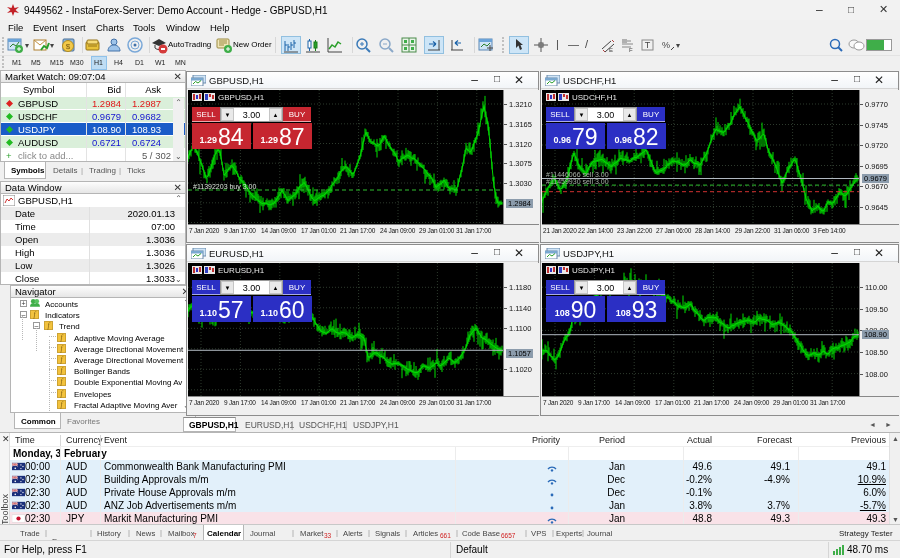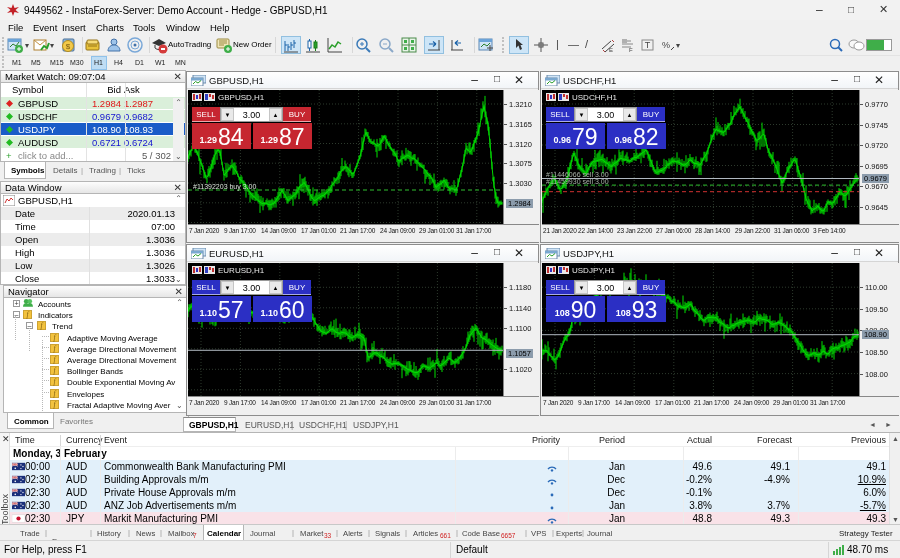--- a/index.html
+++ b/index.html
@@ -20,21 +20,21 @@
 .ocp{position:absolute;left:4px;top:17px;width:120px;font-family:"Liberation Sans",sans-serif}
 .ocr1{display:flex;height:15px}
 .ocr2{display:flex;height:26px;margin-top:1px}
 .spin{background:#fff;border:1px solid #999;width:63px;display:flex;align-items:center;font-size:9px;color:#000}
 .bigp{flex:1;color:#fff;display:flex;align-items:flex-end;justify-content:center;padding-bottom:1px}
 .bigp .sm{font-size:9px;font-weight:bold;margin-right:1px;margin-bottom:3px}
 .bigp .lg{font-size:23px;line-height:21px;font-weight:400}
 .mwrow{display:flex;height:13px;line-height:13px;font-size:9.5px;position:relative}
 .mwrow .c1{width:84px;padding-left:17px;white-space:nowrap}
 .mwrow .c2{width:39px;text-align:right;padding-right:3px}
-.mwrow .c3{width:41px;text-align:left;padding-right:4px}
+.mwrow .c3{width:41px;text-align:right;padding-right:4px}
 .dias{position:absolute;left:5px;top:3px;width:7px;height:7px}
 .dwrow{display:flex;height:13px;line-height:13px;font-size:9.5px}
 .dwrow .k{width:88px;padding-left:14px}
 .dwrow .v{flex:1;text-align:right;padding-right:10px}
 .navrow{height:11.2px;line-height:11px;font-size:8px;white-space:nowrap;position:relative}
 </style></head><body>
 <div class="abs" style="left:0;top:0;width:900px;height:20px;background:#f2f2f2">
     <svg class="abs" style="left:7px;top:4px" width="12" height="12" viewBox="0 0 12 12">
       <path d="M6 0L7.5 4L12 3L8.5 6L12 9L7.5 8L6 12L4.5 8L0 9L3.5 6L0 3L4.5 4Z" fill="#c22026"></path>
     </svg>
@@ -208,21 +208,21 @@
     <span class="abs" style="left:94px;top:3px;font-size:7px;color:#222">H1</span>
     <span class="abs" style="left:114px;top:3px;font-size:7px;color:#222">H4</span>
     <span class="abs" style="left:135px;top:3px;font-size:7px;color:#222">D1</span>
     <span class="abs" style="left:155px;top:3px;font-size:7px;color:#222">W1</span>
     <span class="abs" style="left:175px;top:3px;font-size:7px;color:#222">MN</span>
   </div>
 <div class="abs" style="left:0;top:70px;width:186px;height:111px">
     <div class="hdr" style="height:13px">Market Watch: 09:07:04<span class="x">✕</span></div>
     <div class="panel" style="height:79px;position:relative;overflow:hidden">
       <div class="mwrow" style="height:14px;line-height:14px">
-        <span class="c1" style="padding-left:11px">Symbol</span>
+        <span class="c1" style="padding-left:22px">Symbol</span>
         <span class="c2">Bid</span>
         <span class="c3">Ask</span>
       </div>
       <div class="mwrow" style="background:#daefda;color:#000;border-bottom:1px solid #fff">
         <svg class="dias" viewBox="0 0 8 8">
           <path d="M4 0L8 4L4 8L0 4Z" fill="#d22"></path>
         </svg>
         <span class="c1">GBPUSD</span>
         <span class="c2" style="color:#e01818">1.2984</span>
         <span class="c3" style="color:#e01818">1.2987</span>
@@ -301,21 +301,21 @@
         <span class="v">1.3026</span>
       </div>
       <div class="dwrow" style="background:#fff">
         <span class="k">Close</span>
         <span class="v">1.3033</span>
       </div>
       <div class="abs" style="left:88px;top:13px;width:1px;height:78px;background:#e0e0e0"></div>
       <div class="abs" style="right:1px;top:0px;width:11px;height:91px;font-size:8px;color:#555;text-align:center">⌃<div style="position:absolute;bottom:1px;left:2px">⌄</div></div>
     </div>
   </div>
-<div class="abs" style="left:3px;top:285px;width:184px;height:145px">
+<div class="abs" style="left:10px;top:285px;width:184px;height:145px">
     <div class="hdr" style="height:13px">Navigator<span class="x">✕</span></div>
     <div class="panel" style="height:115px;position:relative;overflow:hidden;font-size:8px">
       <div class="navrow">
         <span style="position:absolute;left:9px;top:2px;width:7px;height:7px;border:1px solid #999;background:#fff;font-size:7px;line-height:5px;text-align:center;color:#333">+</span>
         <svg style="position:absolute;left:19px;top:0" width="10" height="10" viewBox="0 0 11 10">
           <circle cx="3.5" cy="3" r="2.5" fill="#3fae49"></circle>
           <circle cx="7.5" cy="3" r="2.5" fill="#56c45f"></circle>
           <path d="M0 9c0-3 2-4 3.5-4S7 6 7 9zM4 9c0-3 2-4 3.5-4S11 6 11 9z" fill="#3fae49"></path>
         </svg>
         <span style="position:absolute;left:34px;top:1px">Accounts</span>

